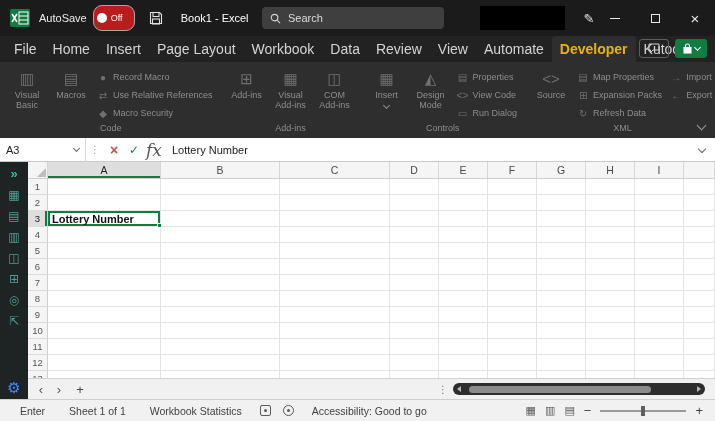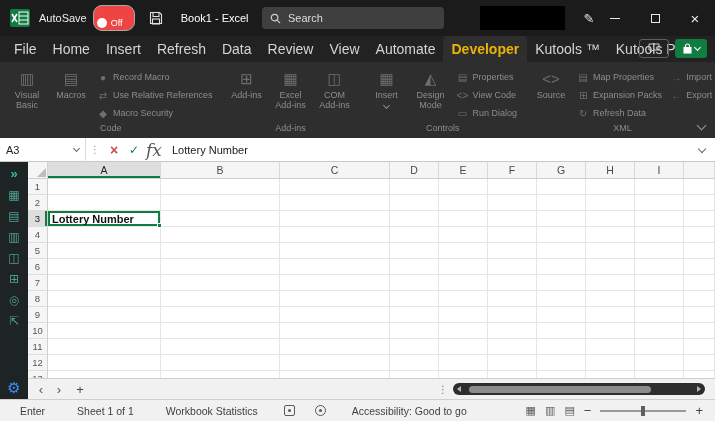--- a/index.html
+++ b/index.html
@@ -6,21 +6,21 @@
   *{box-sizing:border-box;}
   .app{
     width:715px;height:421px;position:relative;overflow:hidden;
     font-family:"Liberation Sans","DejaVu Sans",sans-serif;
     background:#fff;
   }
   
   .titlebar{height:36px;background:#1b1b1b;display:flex;align-items:center;position:relative;color:#e8e8e8;}
   .app-icon{width:20px;height:18px;margin:0 9px 0 10px;flex:0 0 auto;}
   .ts-label{font-size:11px;color:#ededed;margin-right:6px;}
-  .toggle{width:42px;height:16px;border:1px solid #a8a8a8;border-radius:9px;background:#ef4444;display:flex;align-items:flex-start;padding:12px 3px;margin-right:10px;cursor:pointer;}
+  .toggle{width:42px;height:16px;border:1px solid #a8a8a8;border-radius:9px;background:#b91c1c;display:flex;align-items:center;padding:12px 3px;margin-right:10px;cursor:pointer;}
   .toggle .knob{width:10px;height:10px;border-radius:50%;background:#fff;flex:0 0 auto;}
   .toggle .toggle-text{font-size:9px;color:#fff;margin-left:4px;}
   .tb-ic{width:22px;height:22px;display:flex;align-items:center;justify-content:center;margin-right:6px;}
   .doc-title{font-size:11px;color:#fff;margin-left:8px;white-space:nowrap;}
   .searchbox{position:absolute;left:262px;top:7px;width:182px;height:22px;background:#3f3f3f;border-radius:4px;display:flex;align-items:center;padding:0 8px;gap:7px;cursor:text;}
   .searchbox span{font-size:11px;color:#dcdcdc;}
   .redacted{position:absolute;left:480px;top:6px;width:85px;height:24px;background:#000;}
   .pen{position:absolute;left:578px;top:8px;width:22px;height:20px;color:#e0e0e0;font-size:13px;display:flex;align-items:center;justify-content:center;}
   .wbtns{position:absolute;right:0;top:0;height:36px;display:flex;}
   .wbtn{width:40px;height:36px;display:flex;align-items:center;justify-content:center;color:#e8e8e8;cursor:pointer;}
@@ -86,21 +86,21 @@
   .sheettabs{height:21px;background:#f1f1f1;border-top:1px solid #d0d0d0;display:flex;align-items:stretch;padding-left:32px;position:relative;}
   .st-nav{width:18px;display:flex;align-items:center;justify-content:center;color:#555;font-size:13px;cursor:pointer;}
   .st-tab{margin-left:40px;padding:0 14px;background:#fff;display:flex;align-items:center;font-size:11px;font-weight:700;color:#1f1f1f;border-left:1px solid #d0d0d0;border-right:1px solid #d0d0d0;box-shadow:inset 0 -2px 0 #107C41;cursor:pointer;}
   .st-add{width:24px;display:flex;align-items:center;justify-content:center;font-size:13px;color:#444;cursor:pointer;}
   .st-dots{margin-left:auto;color:#777;font-size:10px;display:flex;align-items:center;padding:0 3px;}
   .st-scroll{width:252px;margin:4px 10px 4px 2px;background:#2d2d2d;border-radius:7px;display:flex;align-items:center;padding:0 4px;cursor:pointer;}
   .st-thumb{height:7px;background:#8b8b8b;border-radius:4px;width:182px;margin-left:8px;cursor:grab;}
   .tri-l{width:0;height:0;border-top:3px solid transparent;border-bottom:3px solid transparent;border-right:4px solid #b5b5b5;}
   .tri-r{width:0;height:0;border-top:3px solid transparent;border-bottom:3px solid transparent;border-left:4px solid #b5b5b5;margin-left:auto;}
   
-  .statusbar{height:22px;background:#f1f1f1;border-top:1px solid #cfcfcf;display:flex;align-items:center;font-size:10.5px;color:#3f3f3f;padding:0 10px;gap:12px;}
+  .statusbar{height:22px;background:#f1f1f1;border-top:1px solid #cfcfcf;display:flex;align-items:center;font-size:10.5px;color:#3f3f3f;padding:0 10px;gap:4px;}
   .sbar-item{padding:0 10px;white-space:nowrap;cursor:default;}
   .sbar-item.clickable{cursor:pointer;}
   .stat-ic{width:11px;height:11px;border:1px solid #5a5a5a;border-radius:2px;position:relative;margin:0 4px;flex:0 0 auto;}
   .stat-ic::after{content:"";position:absolute;left:3px;top:3px;width:3px;height:3px;background:#5a5a5a;border-radius:50%;}
   .stat-ic.round{border-radius:50%;}
   .sbar-right{margin-left:auto;display:flex;align-items:center;gap:9px;padding-right:2px;}
   .view-ic{font-size:11px;color:#5a5a5a;cursor:pointer;line-height:1;}
   .zoom-minus,.zoom-plus{font-size:13px;color:#444;cursor:pointer;line-height:1;}
   .zoom-track{width:86px;height:2px;background:#9a9a9a;position:relative;cursor:pointer;}
   .zoom-notch{position:absolute;left:50%;top:-3px;width:1px;height:8px;background:#9a9a9a;}
@@ -154,21 +154,22 @@
           <span class="close-glyph">×</span>
         </div>
     </div>
   </div>
 
   <div class="tabrow">
     <div class="rtabs">
         <div class="rtab">File</div>
         <div class="rtab">Home</div>
         <div class="rtab">Insert</div>
-        <div class="rtab">Refresh</div>
+        <div class="rtab">Page Layout</div>
+        <div class="rtab">Workbook</div>
         <div class="rtab">Data</div>
         <div class="rtab">Review</div>
         <div class="rtab">View</div>
         <div class="rtab">Automate</div>
         <div class="rtab active">Developer</div>
         <div class="rtab">Kutools ™</div>
         <div class="rtab">Kutools Plus</div>
       </div>
     <div class="tabrow-right">
       <div class="comment-btn">
@@ -217,21 +218,21 @@
         </div>
         <div class="rsep"></div>
         <div class="rgroup">
           <div class="rgroup-content">
             <div class="lbtn">
               <span class="ico">⊞</span>
               <span class="lbl">Add-ins</span>
             </div>
             <div class="lbtn">
               <span class="ico">▦</span>
-              <span class="lbl">Excel Add-ins</span>
+              <span class="lbl">Visual Add-ins</span>
             </div>
             <div class="lbtn">
               <span class="ico">◫</span>
               <span class="lbl">COM Add-ins</span>
             </div>
           </div>
           <div class="rgroup-label">Add-ins</div>
         </div>
         <div class="rsep"></div>
         <div class="rgroup">

